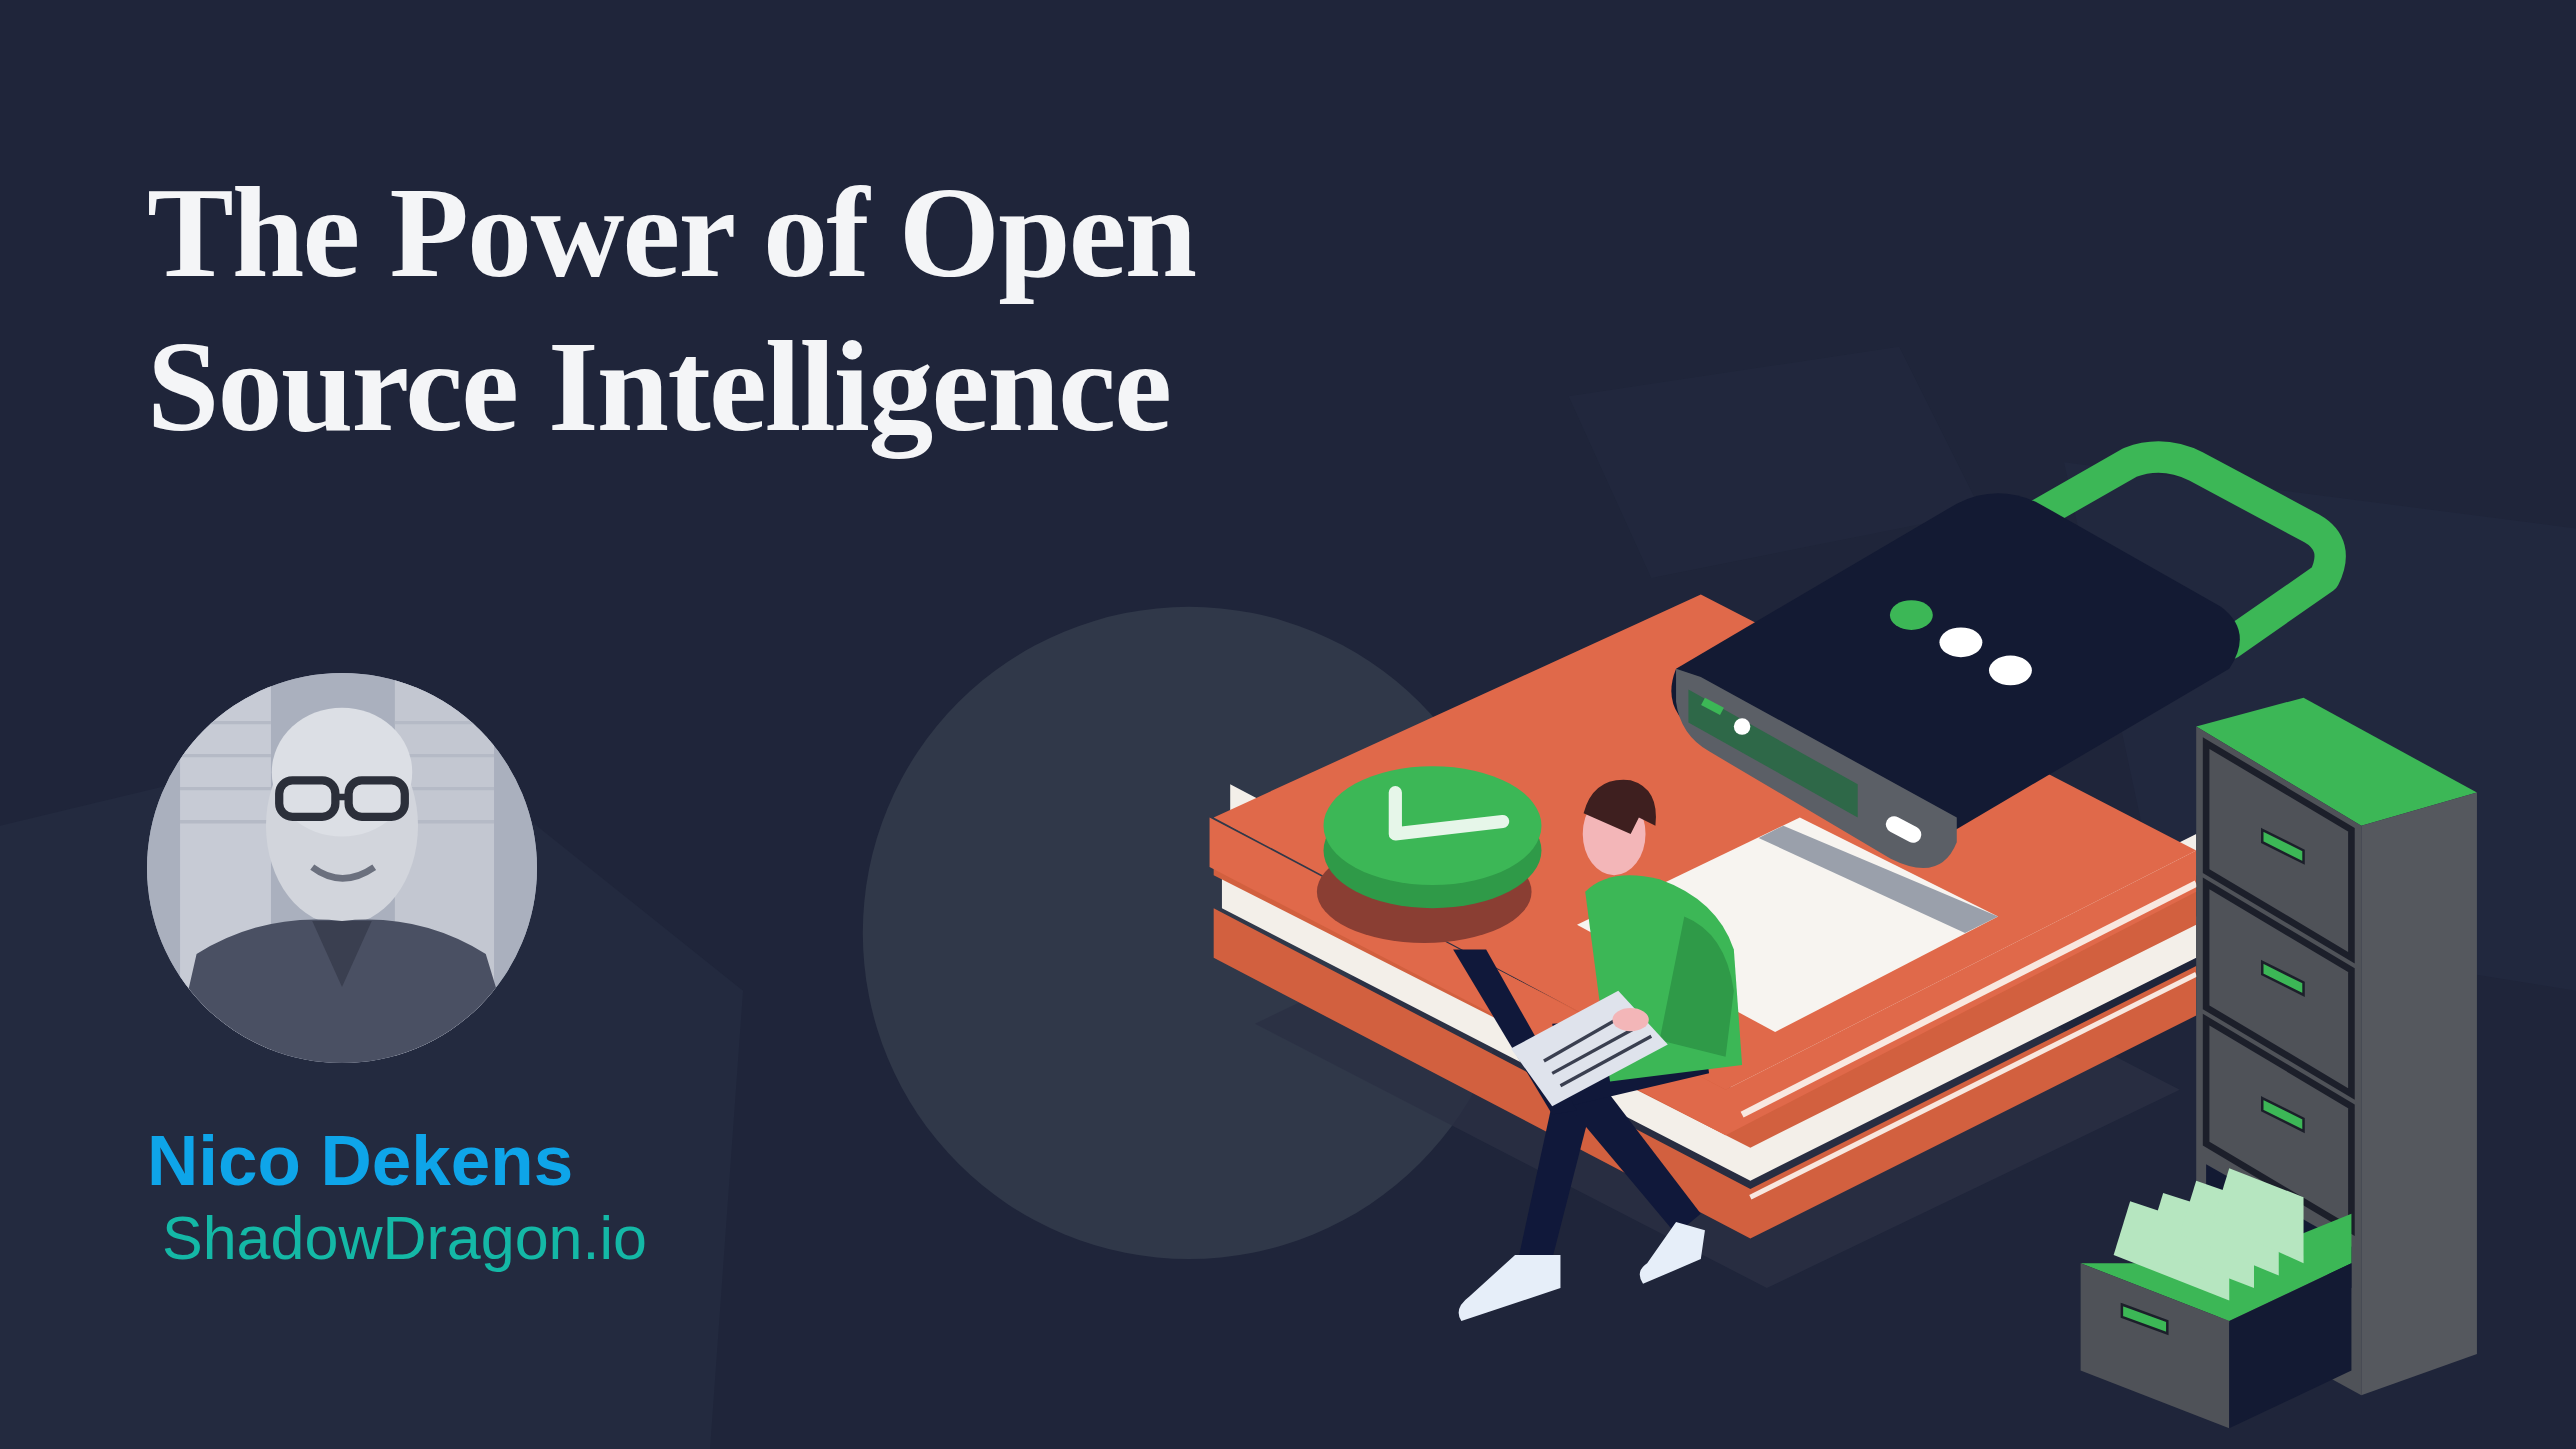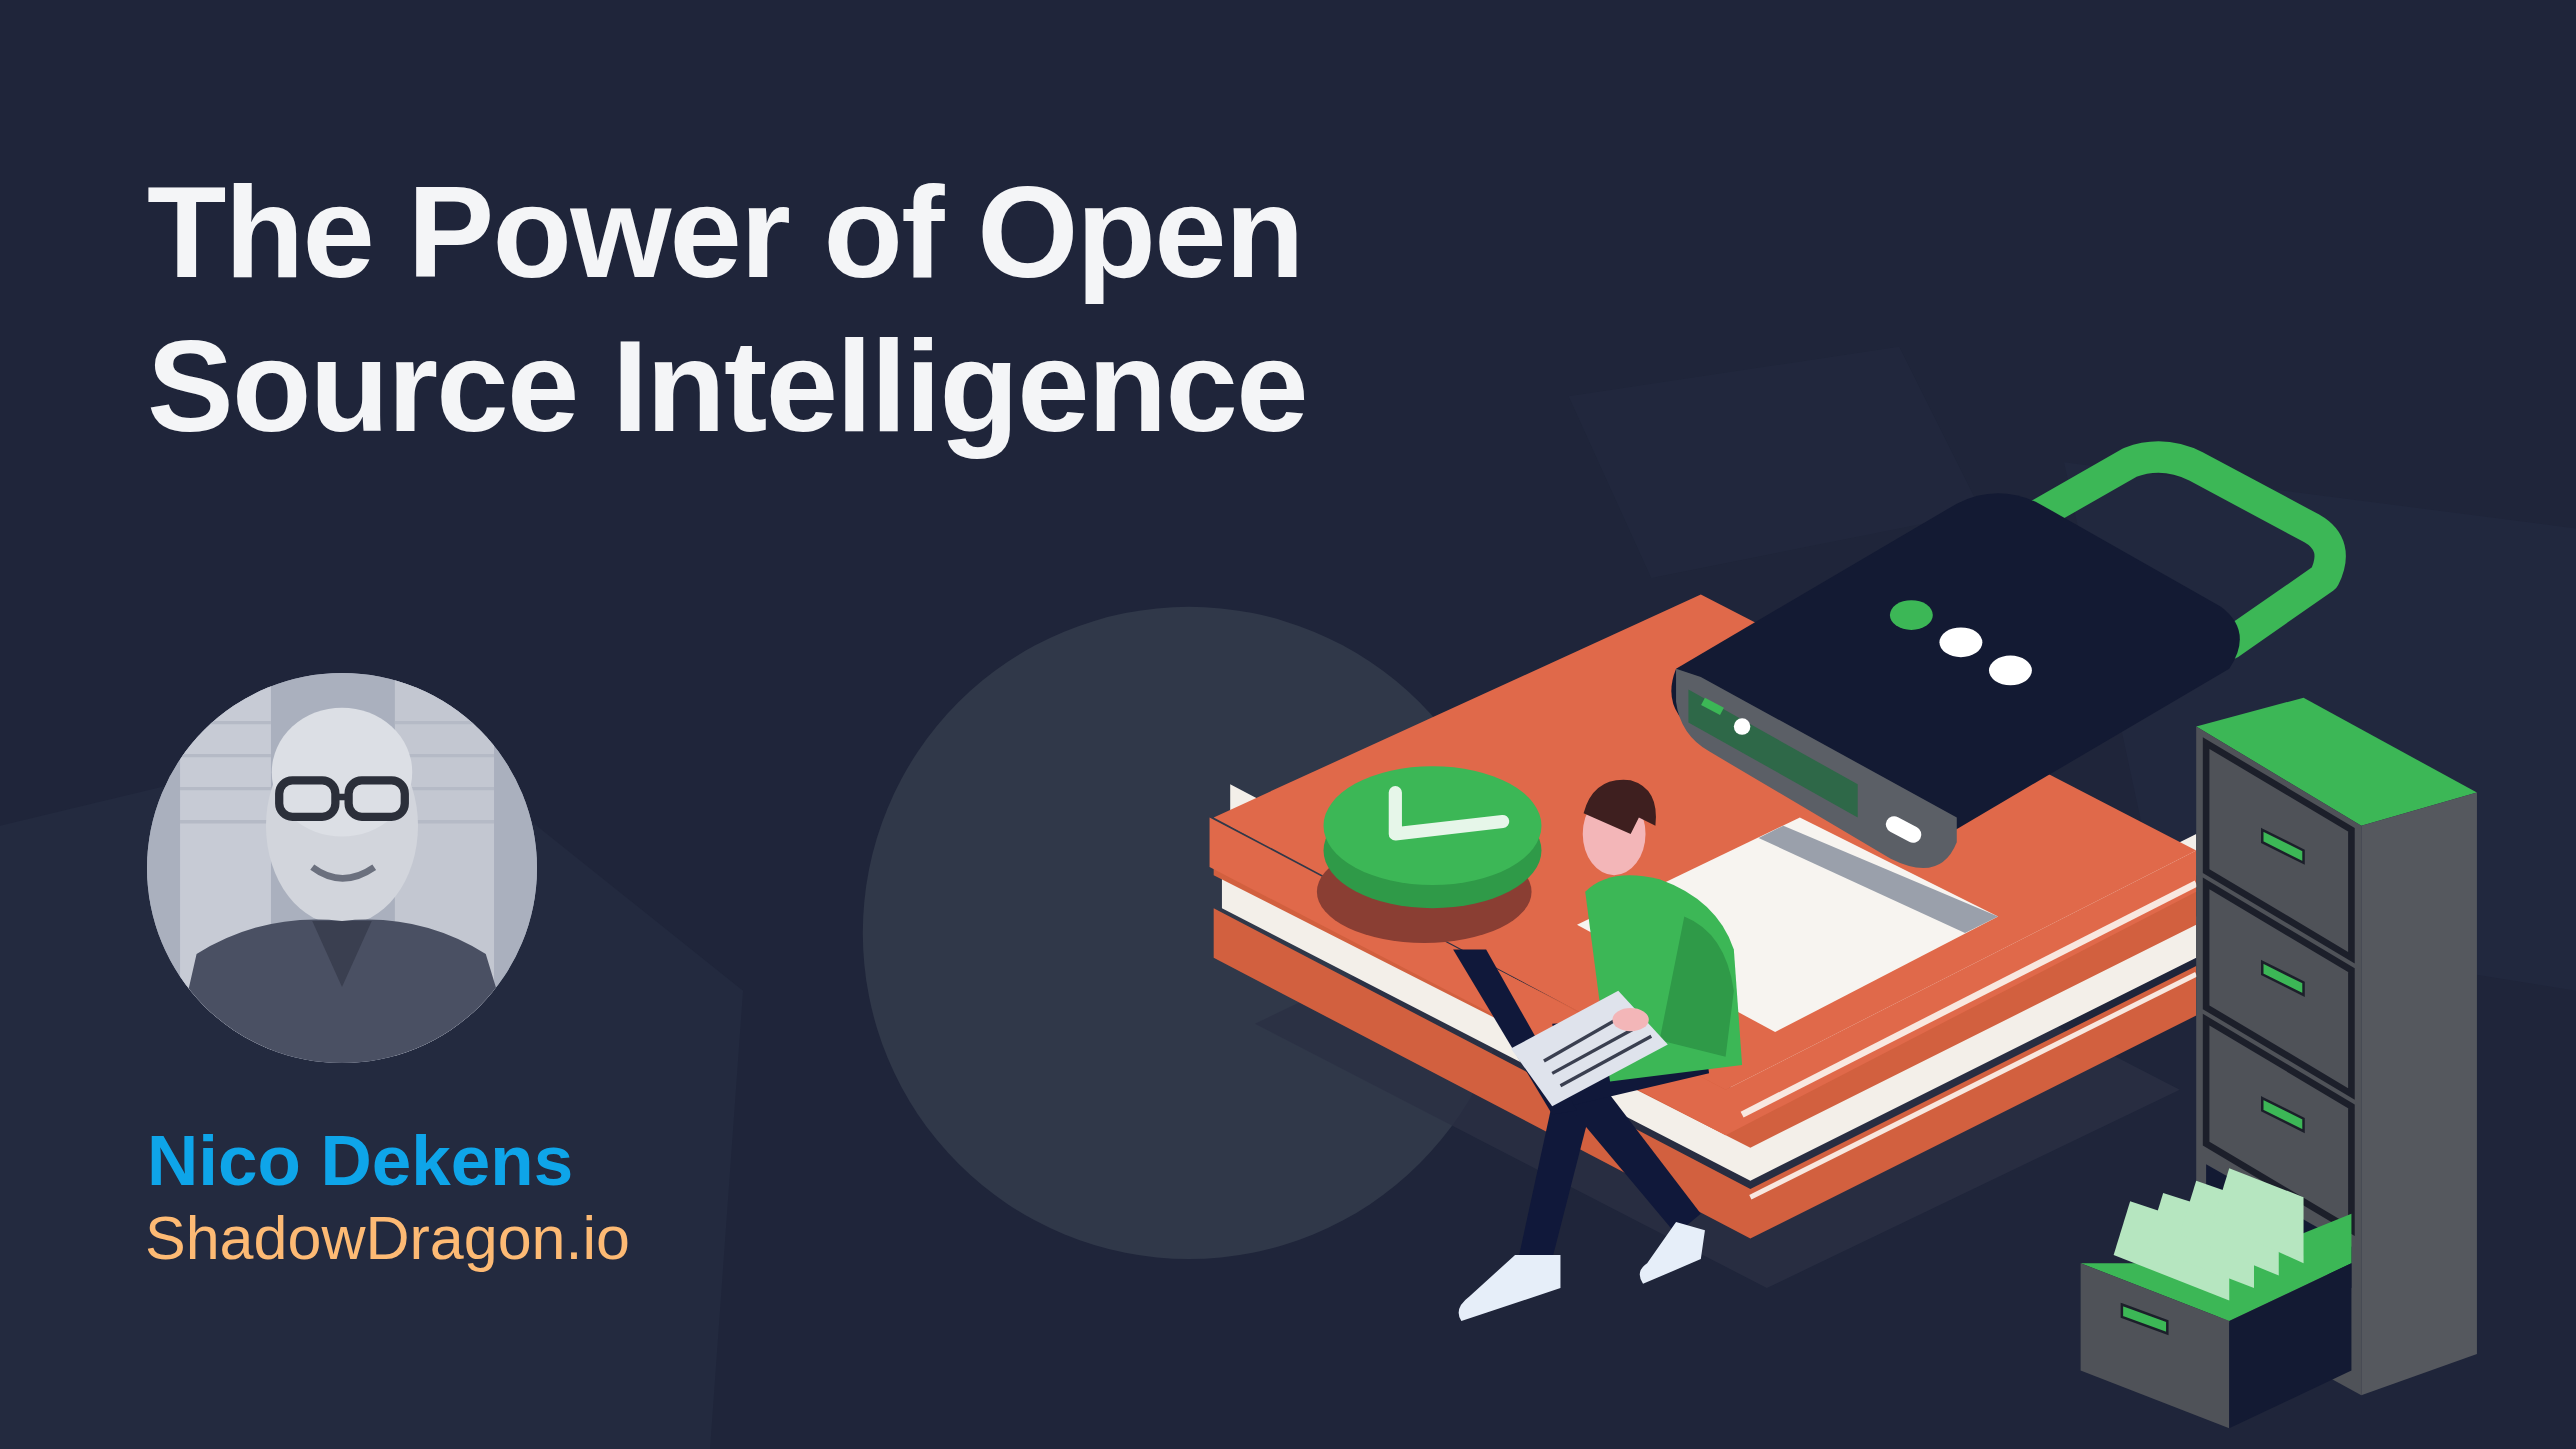--- a/index.html
+++ b/index.html
@@ -1,25 +1,25 @@
 <!DOCTYPE html>
 <html style="font-size:13.2px"><head>
 <meta charset="utf-8">
 <style>
   html, body { margin:0; padding:0; }
   body { width:2576px; height:1449px; overflow:hidden; background:#1f253a; position:relative;
          font-family:"Liberation Sans", "DejaVu Sans", sans-serif; }
   .bg-layer { position:absolute; inset:0; }
   .title { position:absolute; left:147px; top:155px; color:#f4f5f7; font-weight:700;
            font-size:130px; line-height:154px; letter-spacing:-1.7px; margin:0; }
-  .title span { display:block; }
+  .title span { display:block;font-family:Liberation Serif, serif; }
   .avatar { position:absolute; left:147px; top:673px; width:390px; height:390px; border-radius:50%;
             overflow:hidden; background:#9ea4b4; }
   .name { position:absolute; left:147px; top:1119px; color:#0ea5e9; font-weight:700; font-size:71px; line-height:83px; }
-  .org { position:absolute; left:145px; top:1201px; color:#fdba74; font-weight:400; font-size:61px; line-height:74px; }
+  .org { position:absolute; left:162px; top:1201px; color:#14b8a6; font-weight:400; font-size:61px; line-height:74px; }
   .illus { position:absolute; left:0; top:0; }
 </style>
 </head>
 <body>
 
 <svg class="bg-layer" width="2576" height="1449" viewBox="0 0 3120 1755">
   <polygon points="0,1000 500,880 900,1200 860,1755 0,1755" fill="#232a3f"></polygon>
   <polygon points="2500,560 3120,640 3120,1200 2620,1120" fill="#222a40" opacity="0.7"></polygon>
   <polygon points="1900,480 2300,420 2400,620 2000,700" fill="#232a3f" opacity="0.6"></polygon>
   <circle cx="1440" cy="1130" r="395" fill="#303849"></circle>

